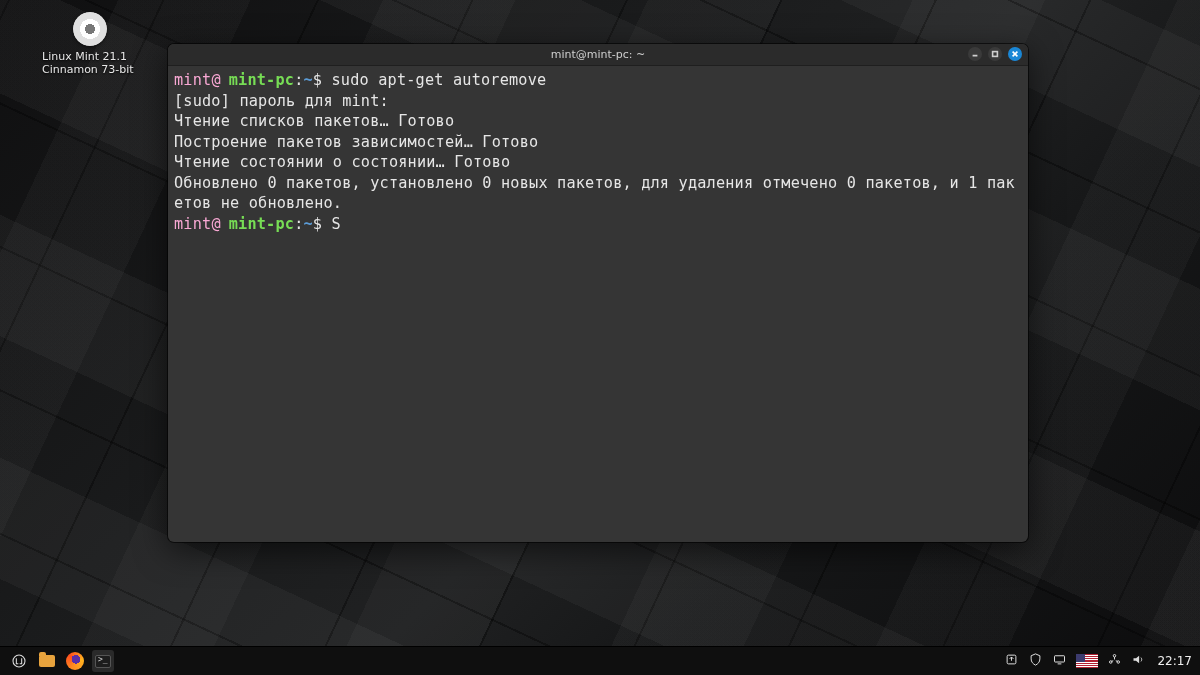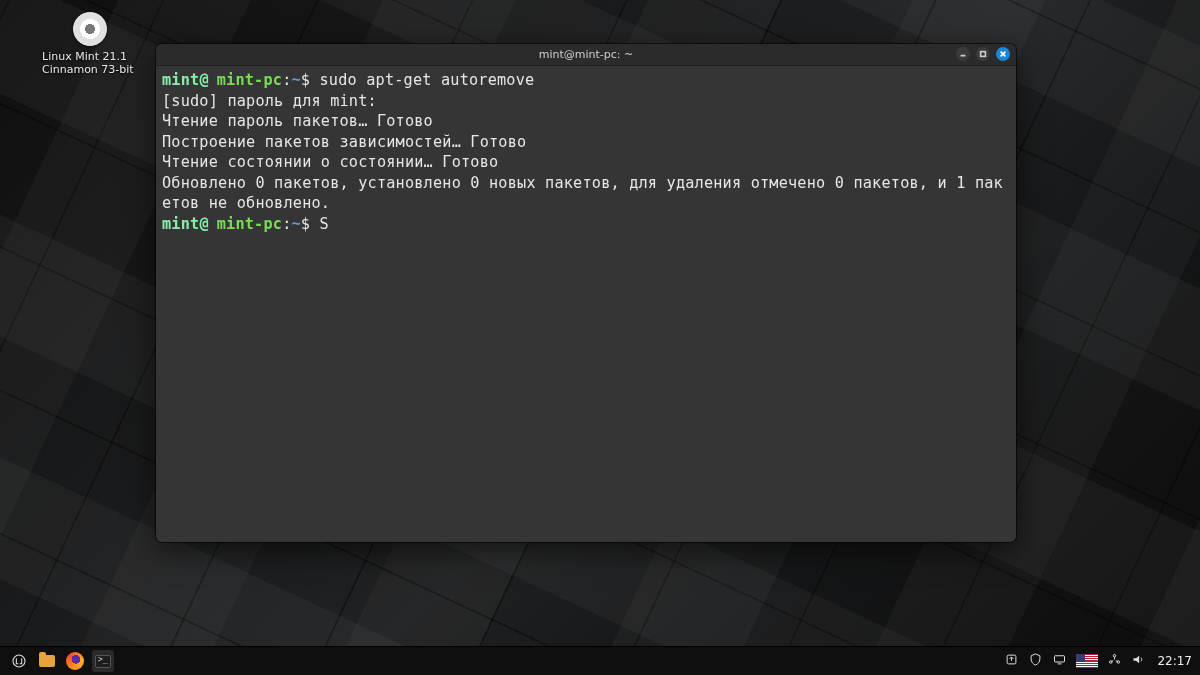--- a/index.html
+++ b/index.html
@@ -33,21 +33,21 @@
   }
   .desktop-icon .disc {
     width: 34px; height: 34px; margin: 0 auto 4px;
     border-radius: 50%;
     background: radial-gradient(circle at 50% 50%, #777 0 5px, #fff 5px 10px, #e0e0e0 10px 17px, #888 17px);
     box-shadow: 0 1px 3px rgba(0,0,0,0.6);
   }
 
   
   .terminal-window {
-    position: absolute; top: 44px; left: 156px; width: 860px; height: 498px;
+    position: absolute; top: 44px; left: 168px; width: 860px; height: 498px;
     border-radius: 6px; overflow: hidden;
     box-shadow: 0 8px 32px rgba(0,0,0,0.6), 0 0 0 1px rgba(0,0,0,0.6);
     background: #353535;
   }
   .titlebar {
     height: 22px; background: #2b2b2b; color: #cfcfcf;
     display: flex; align-items: center; justify-content: center;
     font-size: 11px; position: relative;
     border-bottom: 1px solid #1f1f1f;
   }
@@ -65,21 +65,21 @@
   .winbtn svg { width: 8px; height: 8px; stroke: currentColor; stroke-width: 2; fill: none; }
 
   .terminal-body {
     padding: 4px 6px;
     font-family: "DejaVu Sans Mono", "Liberation Mono", monospace;
     font-size: 15.2px; line-height: 20.5px;
     color: #e6e6e6; letter-spacing: 0.2px;
     white-space: pre-wrap; word-break: break-all;
     height: calc(100% - 22px);
   }
-  .user { color: #86efac; font-weight: bold; }
+  .user { color: #f9a8d4; font-weight: normal; }
   .host { color: #77dd55; font-weight: bold; margin-left: 8px; }
   .path { color: #5b9bd5; font-weight: bold; }
   .dollar { color: #e6e6e6; }
   .cmd  { color: #e6e6e6; }
 
   
   .taskbar {
     position: absolute; left: 0; right: 0; bottom: 0; height: 29px;
     background: #0f0f0f; border-top: 1px solid #000;
     display: flex; align-items: center; padding: 0 8px;
@@ -138,21 +138,21 @@
       <div class="winbtn close">
         <svg viewBox="0 0 10 10">
             <line x1="2" y1="2" x2="8" y2="8"></line>
             <line x1="8" y1="2" x2="2" y2="8"></line>
           </svg>
       </div>
     </div>
   </div>
   <div class="terminal-body"><span class="user">mint</span><span class="user">@</span><span class="host">mint-pc</span><span class="cmd">:</span><span class="path">~</span><span class="dollar">$ </span><span class="cmd">sudo apt-get autoremove</span>
 <span>[sudo] пароль для mint:</span>
-<span>Чтение пароль пакетов… Готово</span>
+<span>Чтение списков пакетов… Готово</span>
 <span>Построение пакетов зависимостей… Готово</span>
 <span>Чтение состоянии о состоянии… Готово</span>
 <span>Обновлено 0 пакетов, установлено 0 новых пакетов, для удаления отмечено 0 пакетов, и 1 пакетов не обновлено.</span>
 <span class="user">mint</span><span class="user">@</span><span class="host">mint-pc</span><span class="cmd">:</span><span class="path">~</span><span class="dollar">$ </span><span class="cmd">S</span></div>
 </div>
 
 <div class="taskbar">
   <div class="left">
     <div class="tb-icon">
       <svg viewBox="0 0 24 24" stroke="#ddd" fill="none" stroke-width="1.6">

